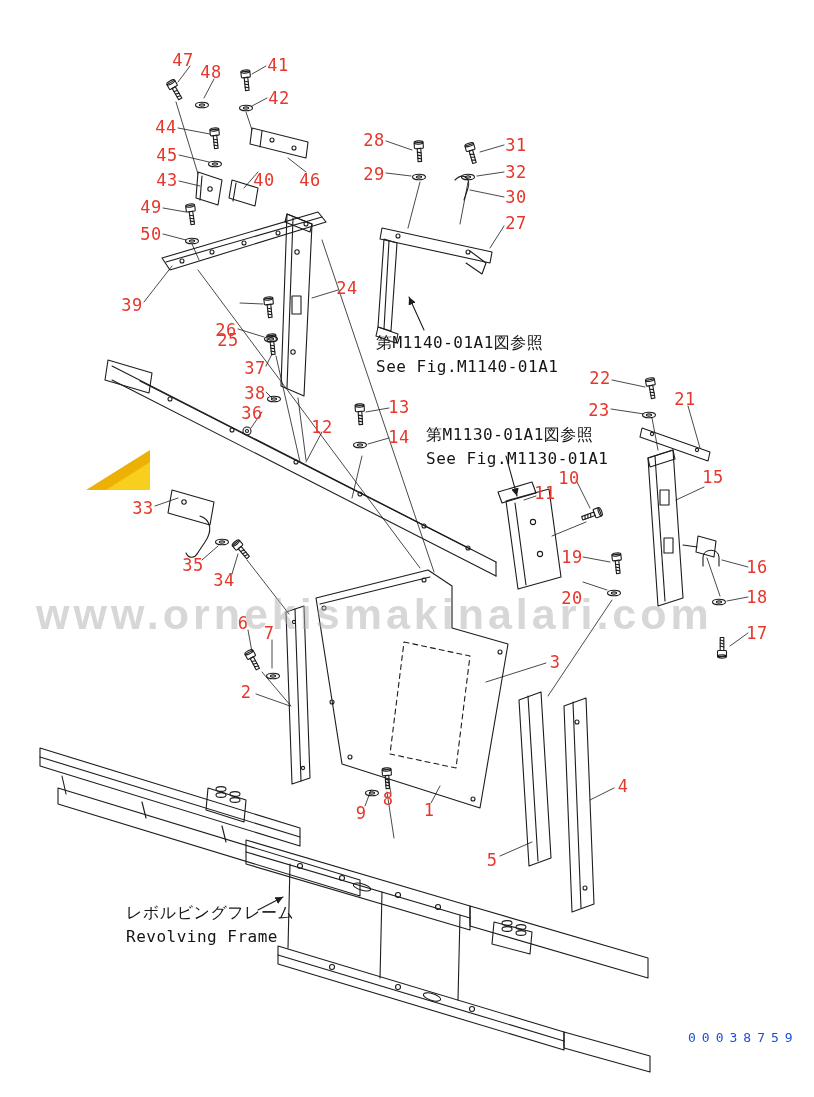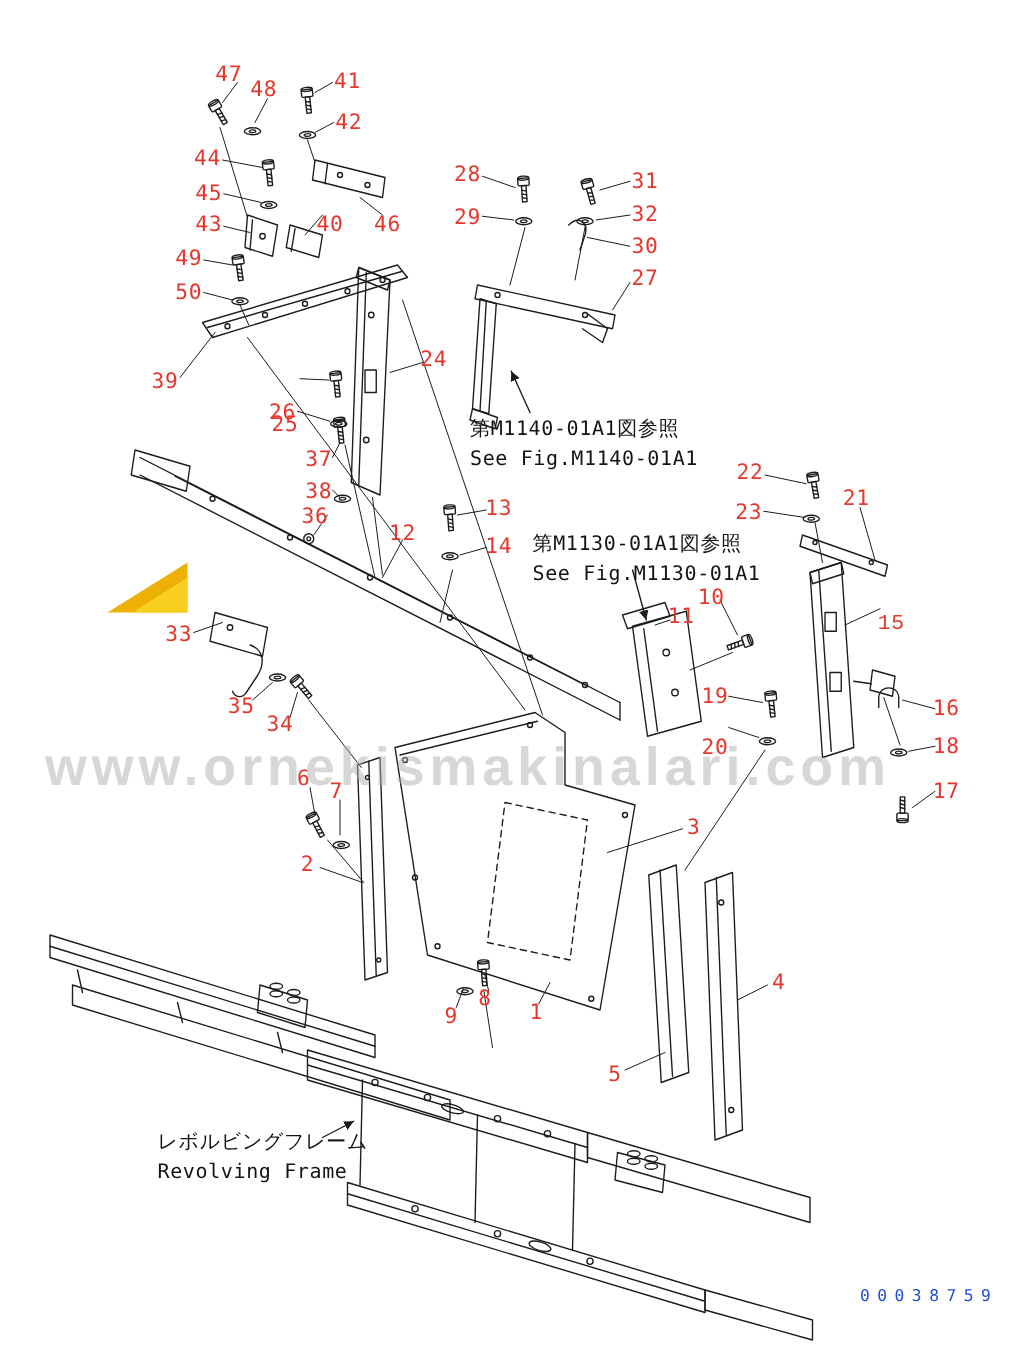--- a/index.html
+++ b/index.html
@@ -367,21 +367,21 @@
       <span class="callout" style="left: 399px; top: 407px;">13</span>
       <span class="callout" style="left: 399px; top: 437px;">14</span>
       <span class="callout" style="left: 600px; top: 378px;">22</span>
       <span class="callout" style="left: 599px; top: 410px;">23</span>
       <span class="callout" style="left: 685px; top: 399px;">21</span>
       <span class="callout" style="left: 143px; top: 508px;">33</span>
       <span class="callout" style="left: 193px; top: 565px;">35</span>
       <span class="callout" style="left: 224px; top: 580px;">34</span>
       <span class="callout" style="left: 545px; top: 493px;">11</span>
       <span class="callout" style="left: 569px; top: 478px;">10</span>
-      <span class="callout" style="left: 713px; top: 500px; font-family: Liberation Mono, monospace;">15</span>
+      <span class="callout" style="left: 713px; top: 477px;">15</span>
       <span class="callout" style="left: 572px; top: 557px;">19</span>
       <span class="callout" style="left: 572px; top: 582px; margin-top: 16px;">20</span>
       <span class="callout" style="left: 757px; top: 567px;">16</span>
       <span class="callout" style="left: 757px; top: 597px;">18</span>
       <span class="callout" style="left: 757px; top: 633px;">17</span>
       <span class="callout" style="left: 243px; top: 623px;">6</span>
       <span class="callout" style="left: 269px; top: 633px;">7</span>
       <span class="callout" style="left: 246px; top: 692px;">2</span>
       <span class="callout" style="left: 555px; top: 662px;">3</span>
       <span class="callout" style="left: 388px; top: 799px;">8</span>

